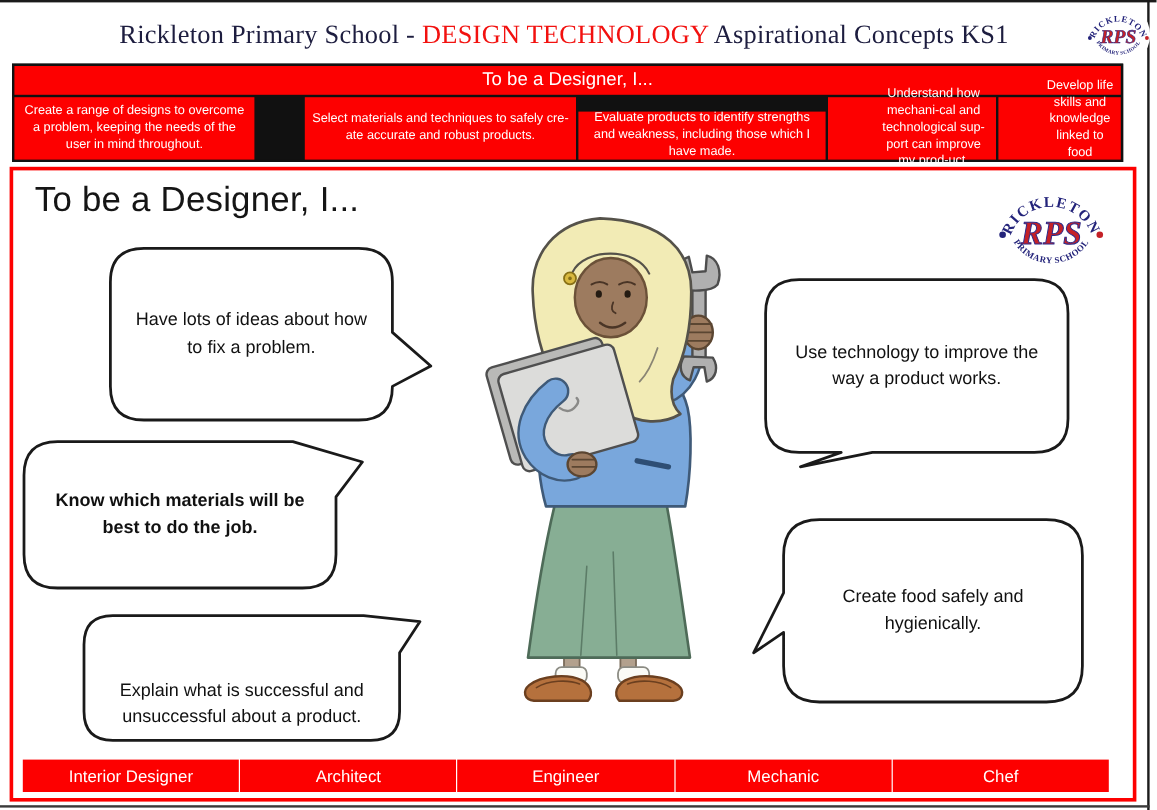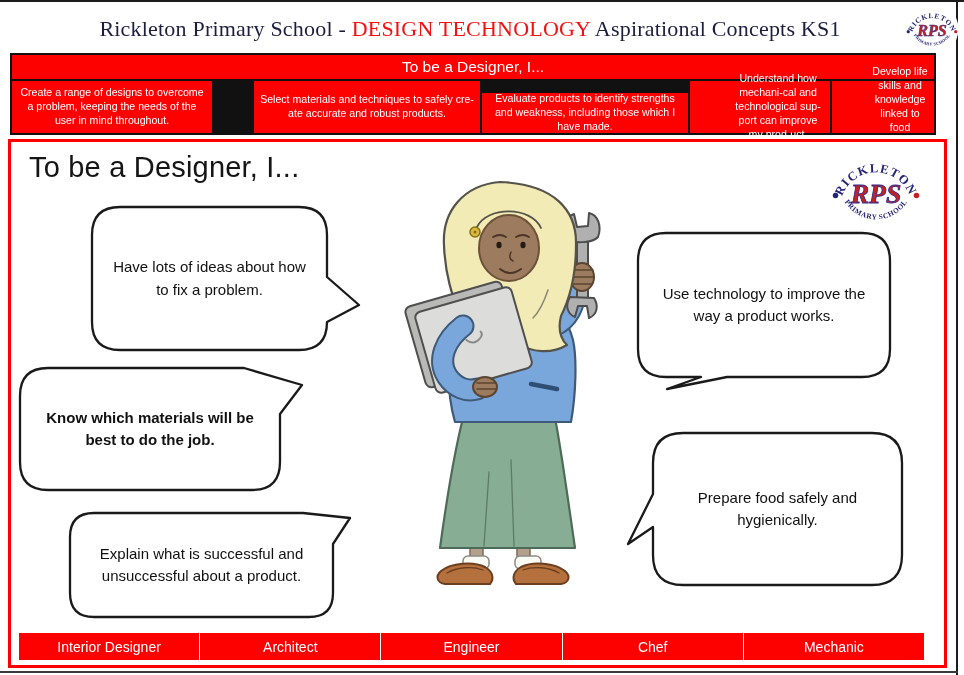--- a/index.html
+++ b/index.html
@@ -50,21 +50,21 @@
   .badge-main { right:22px; top:3px; width:92px; height:92px; }
 
   .bubble-layer { position:absolute; left:0; top:0; width:933px; height:523px; }
 
   .bubble-text {
     position:absolute; display:flex; align-items:center; justify-content:center;
     text-align:center; font-size:15px; line-height:1.5; color:#111; padding:4px 18px;
   }
   .bt-0 { left:81px;  top:65px;  width:235px; height:143px; }
   .bt-1 { left:9px;   top:226px; width:260px; height:122px;font-weight:bold; }
-  .bt-2 { left:59px;  top:371px; width:263px; height:104px; }
+  .bt-2 { left:59px;  top:393px; width:263px; height:104px; }
   .bt-3 { left:627px; top:91px;  width:252px; height:144px; }
   .bt-4 { left:642px; top:291px; width:249px; height:152px; }
 
   
   .roles {
     position:absolute; left:8px; right:20px; bottom:5px; height:27px;
     display:flex; gap:1px;
   }
   .role-btn {
     flex:1; background:#fd0000; color:#fff; font-size:14px;
@@ -208,23 +208,23 @@
           <ellipse cx="474" cy="245" rx="12" ry="10" fill="#9d7b5f" stroke="#5b4632" stroke-width="2"></ellipse>
           <path d="M466 241 H485 M466 247 H485" fill="none" stroke="#5b4632" stroke-width="1.5"></path>
         </g>
       </g>
     </svg>
 
     <div class="bubble-text bt-0">Have lots of ideas about how to fix a problem.</div>
     <div class="bubble-text bt-1">Know which materials will be best to do the job.</div>
     <div class="bubble-text bt-2">Explain what is successful and unsuccessful about a product.</div>
     <div class="bubble-text bt-3">Use technology to improve the way a product works.</div>
-    <div class="bubble-text bt-4">Prepare food safely and hygienically.</div>
+    <div class="bubble-text bt-4">Create food safely and hygienically.</div>
 
     <div class="roles">
       <div class="role-btn">Interior Designer</div>
       <div class="role-btn">Architect</div>
       <div class="role-btn">Engineer</div>
+      <div class="role-btn">Mechanic</div>
       <div class="role-btn">Chef</div>
-      <div class="role-btn">Mechanic</div>
     </div>
   </div>
 </div>
 
 </body></html>

